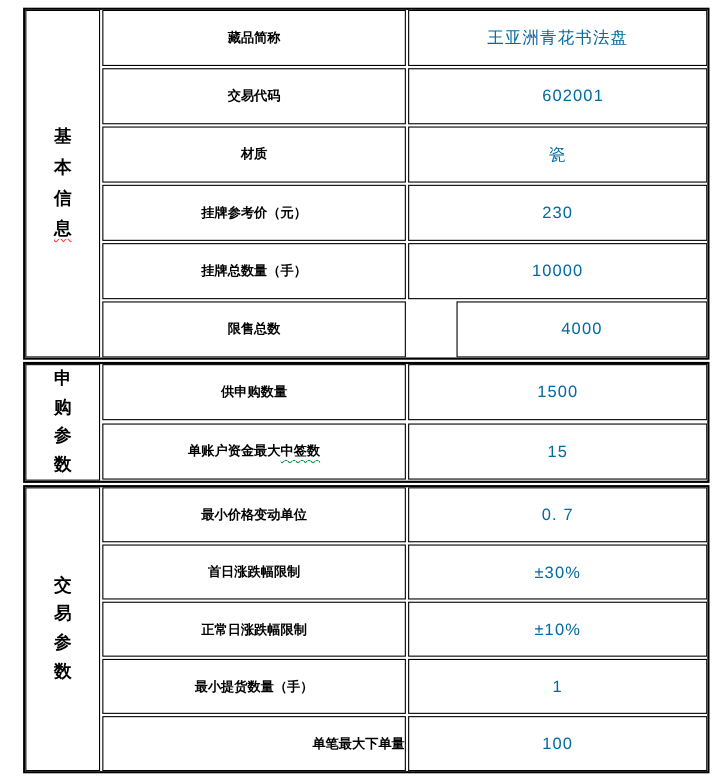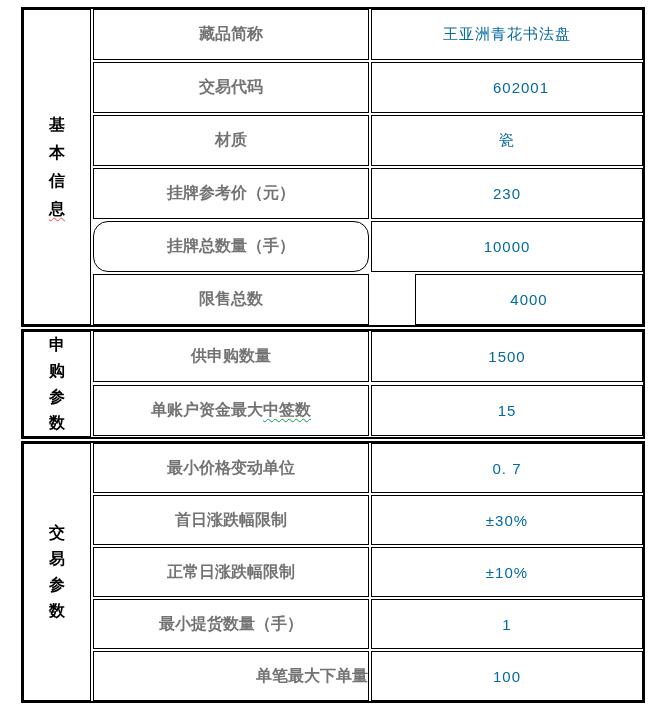--- a/index.html
+++ b/index.html
@@ -50,22 +50,22 @@
   .section-label-cell .vchar {
     display: block;
     line-height: 26px;
   }
   .section:first-child .section-label-cell .vchar {
     line-height: 28px;
   }
   .label-cell {
     height: 51px;
     font-weight: bold;
-    font-size: 16px;
-    color: #737373;
+    font-size: 12px;
+    color: #000000;
   }
   .section:nth-child(3) .label-cell,
   .section:nth-child(3) .value-cell {
     height: 50px;
   }
   .value-cell {
     height: 51px;
     font-weight: normal;
     font-size: 15px;
     color: #0369a1;
@@ -115,21 +115,21 @@
         </div>
         <div class="cell value-cell" style="grid-area: 3 / 3;">
           <span>瓷</span>
         </div>
         <div class="cell label-cell" style="grid-area: 4 / 2;">
           <span>挂牌参考价（元）</span>
         </div>
         <div class="cell value-cell" style="grid-area: 4 / 3;">
           <span>230</span>
         </div>
-        <div class="cell label-cell" style="grid-area: 5 / 2; border-radius: 15px;">
+        <div class="cell label-cell" style="grid-area: 5 / 2;">
           <span>挂牌总数量（手）</span>
         </div>
         <div class="cell value-cell" style="grid-area: 5 / 3;">
           <span>10000</span>
         </div>
         <div class="cell label-cell" style="grid-area: 6 / 2; justify-content: center;">
           <span>限售总数</span>
         </div>
         <div class="cell value-cell" style="grid-area: 6 / 3; margin-left: 44px;">
           <span>4000</span>

